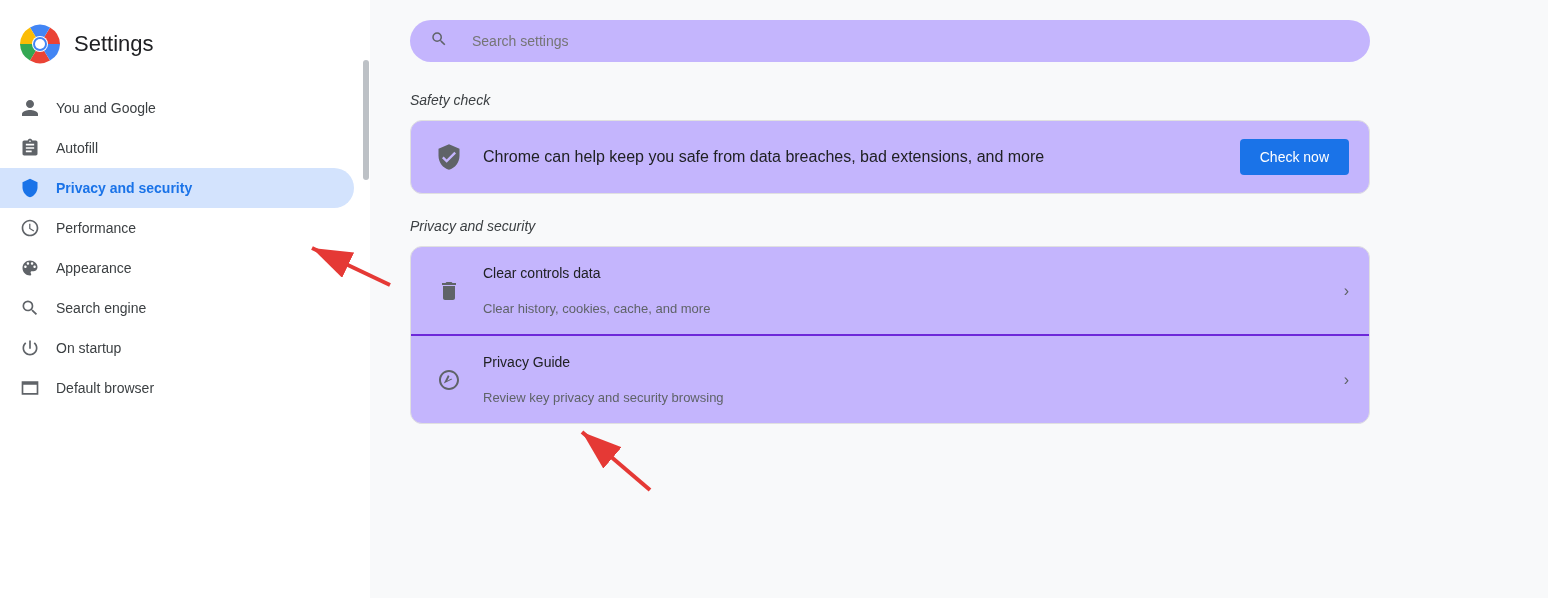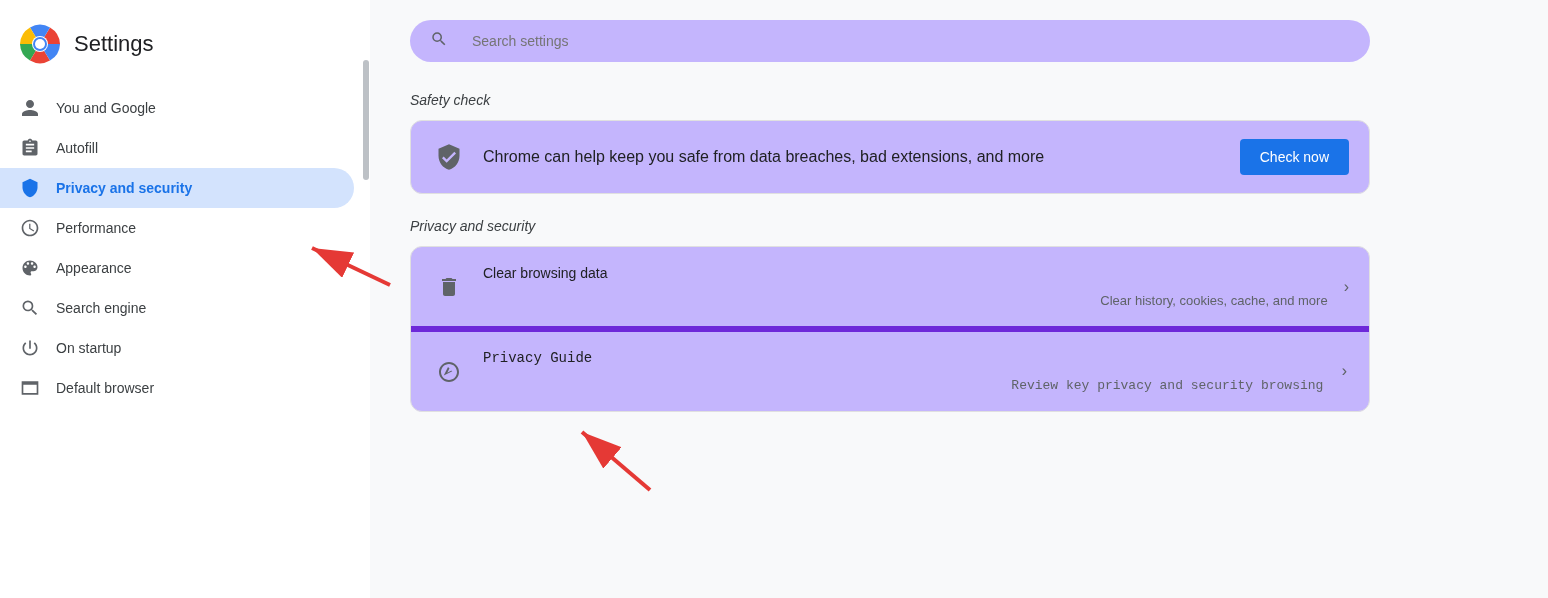--- a/index.html
+++ b/index.html
@@ -164,22 +164,21 @@
     }
 
     .card-row {
       display: flex;
       align-items: center;
       padding: 18px 20px;
       gap: 16px;
     }
 
     .card-row + .card-row {
-      border-top: 6px solid #6d28d9;
-      font-family: Liberation Mono, monospace;
+      border-top: 2px solid #6d28d9;
     }
 
     .card-row .row-icon {
       width: 36px;
       height: 36px;
       display: flex;
       align-items: center;
       justify-content: center;
       color: #5f6368;
       flex-shrink: 0;
@@ -191,22 +190,21 @@
 
     .card-row .row-title {
       font-size: 14px;
       color: #202124;
       font-weight: 500;
     }
 
     .card-row .row-subtitle {
       font-size: 13px;
       color: #5f6368;
-      margin-top: 12px;
-      text-align: right;
+      margin-top: 20px;
     }
 
     .check-now-btn {
       background: #1a73e8;
       color: #fff;
       border: none;
       border-radius: 4px;
       padding: 10px 20px;
       font-size: 14px;
       font-weight: 500;
@@ -361,21 +359,21 @@
 
   <div class="card">
 
     <div class="card-row">
       <span class="row-icon">
         <svg width="24" height="24" viewBox="0 0 24 24" fill="#5f6368">
             <path d="M6 19c0 1.1.9 2 2 2h8c1.1 0 2-.9 2-2V7H6v12zM19 4h-3.5l-1-1h-5l-1 1H5v2h14V4z"></path>
           </svg>
       </span>
       <div class="row-text">
-        <div class="row-title">Clear browsing data</div>
+        <div class="row-title">Clear controls data</div>
         <div class="row-subtitle">Clear history, cookies, cache, and more</div>
       </div>
       <span class="chevron-right">›</span>
     </div>
 
     <div class="card-row">
       <span class="row-icon">
         <svg width="24" height="24" viewBox="0 0 24 24" fill="#5f6368">
             <path d="M12 2C6.48 2 2 6.48 2 12s4.48 10 10 10 10-4.48 10-10S17.52 2 12 2zm0 18c-4.41 0-8-3.59-8-8s3.59-8 8-8 8 3.59 8 8-3.59 8-8 8zm-1-13l-4.24 8.49 8.49-4.24-4.25-4.25zm1.41 1.41l2.12 2.12-4.24 2.12 2.12-4.24z"></path>
           </svg>

